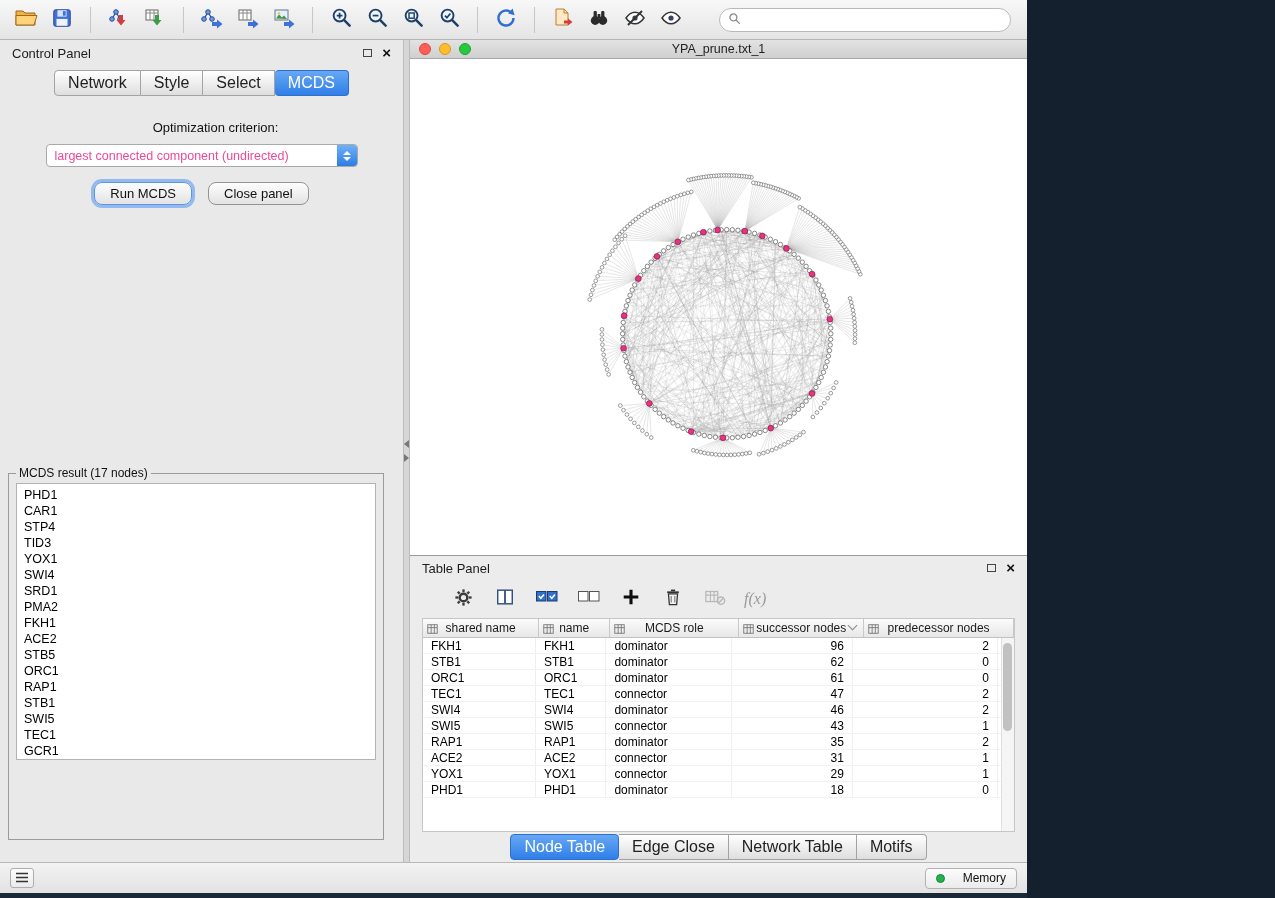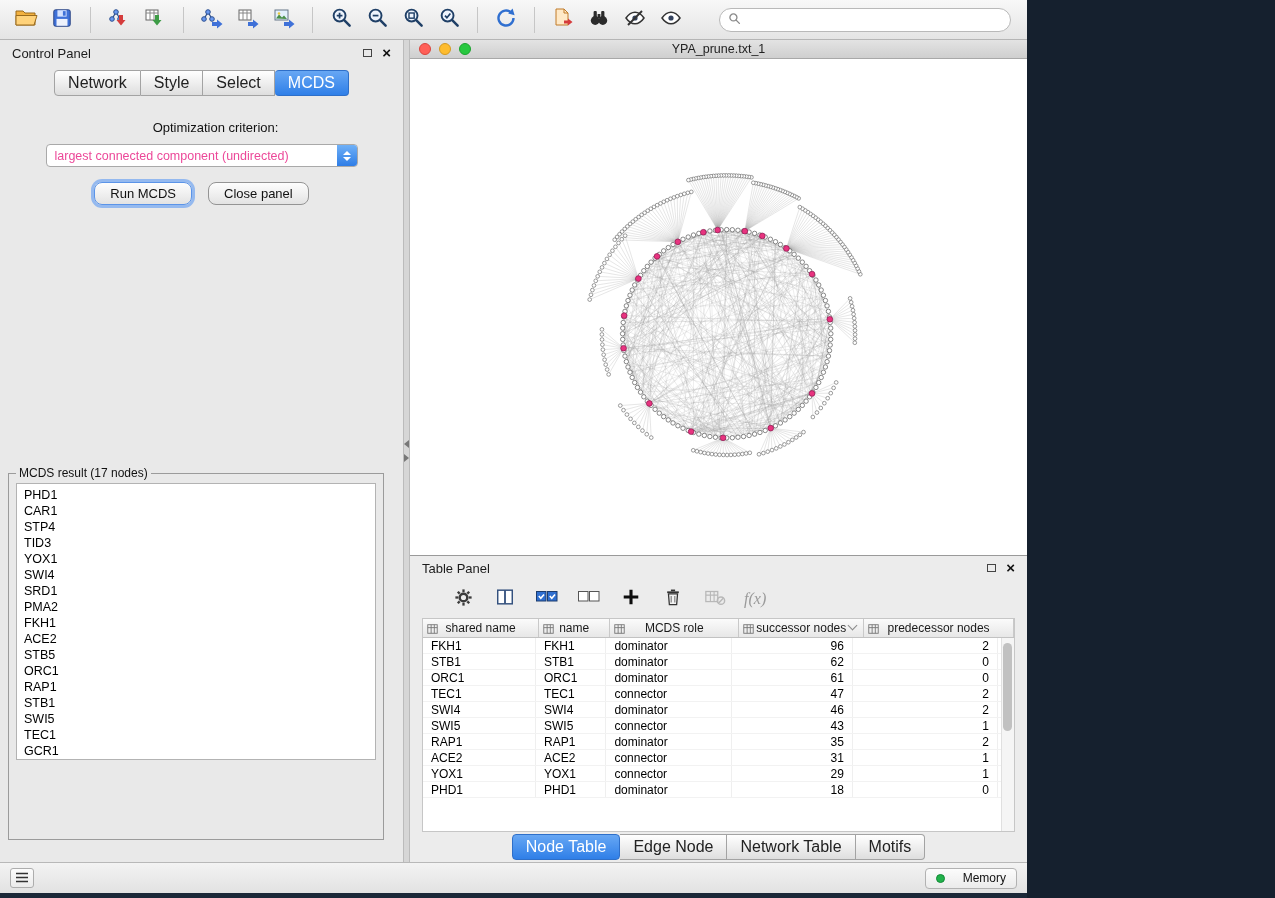--- a/index.html
+++ b/index.html
@@ -1448,21 +1448,21 @@
                   <div class="td fill"></div>
                 </div>
               </div>
             <div class="vscroll">
               <div class="vthumb"></div>
             </div>
           </div>
         </div>
         <div class="ttabs">
           <span class="seg active">Node Table</span>
-          <span class="seg">Edge Node</span>
+          <span class="seg">Edge Close</span>
           <span class="seg">Network Table</span>
           <span class="seg">Motifs</span>
         </div>
       </div>
     </div>
   </div>
 
   <div class="statusbar">
     <span class="hamb">
       <span>

